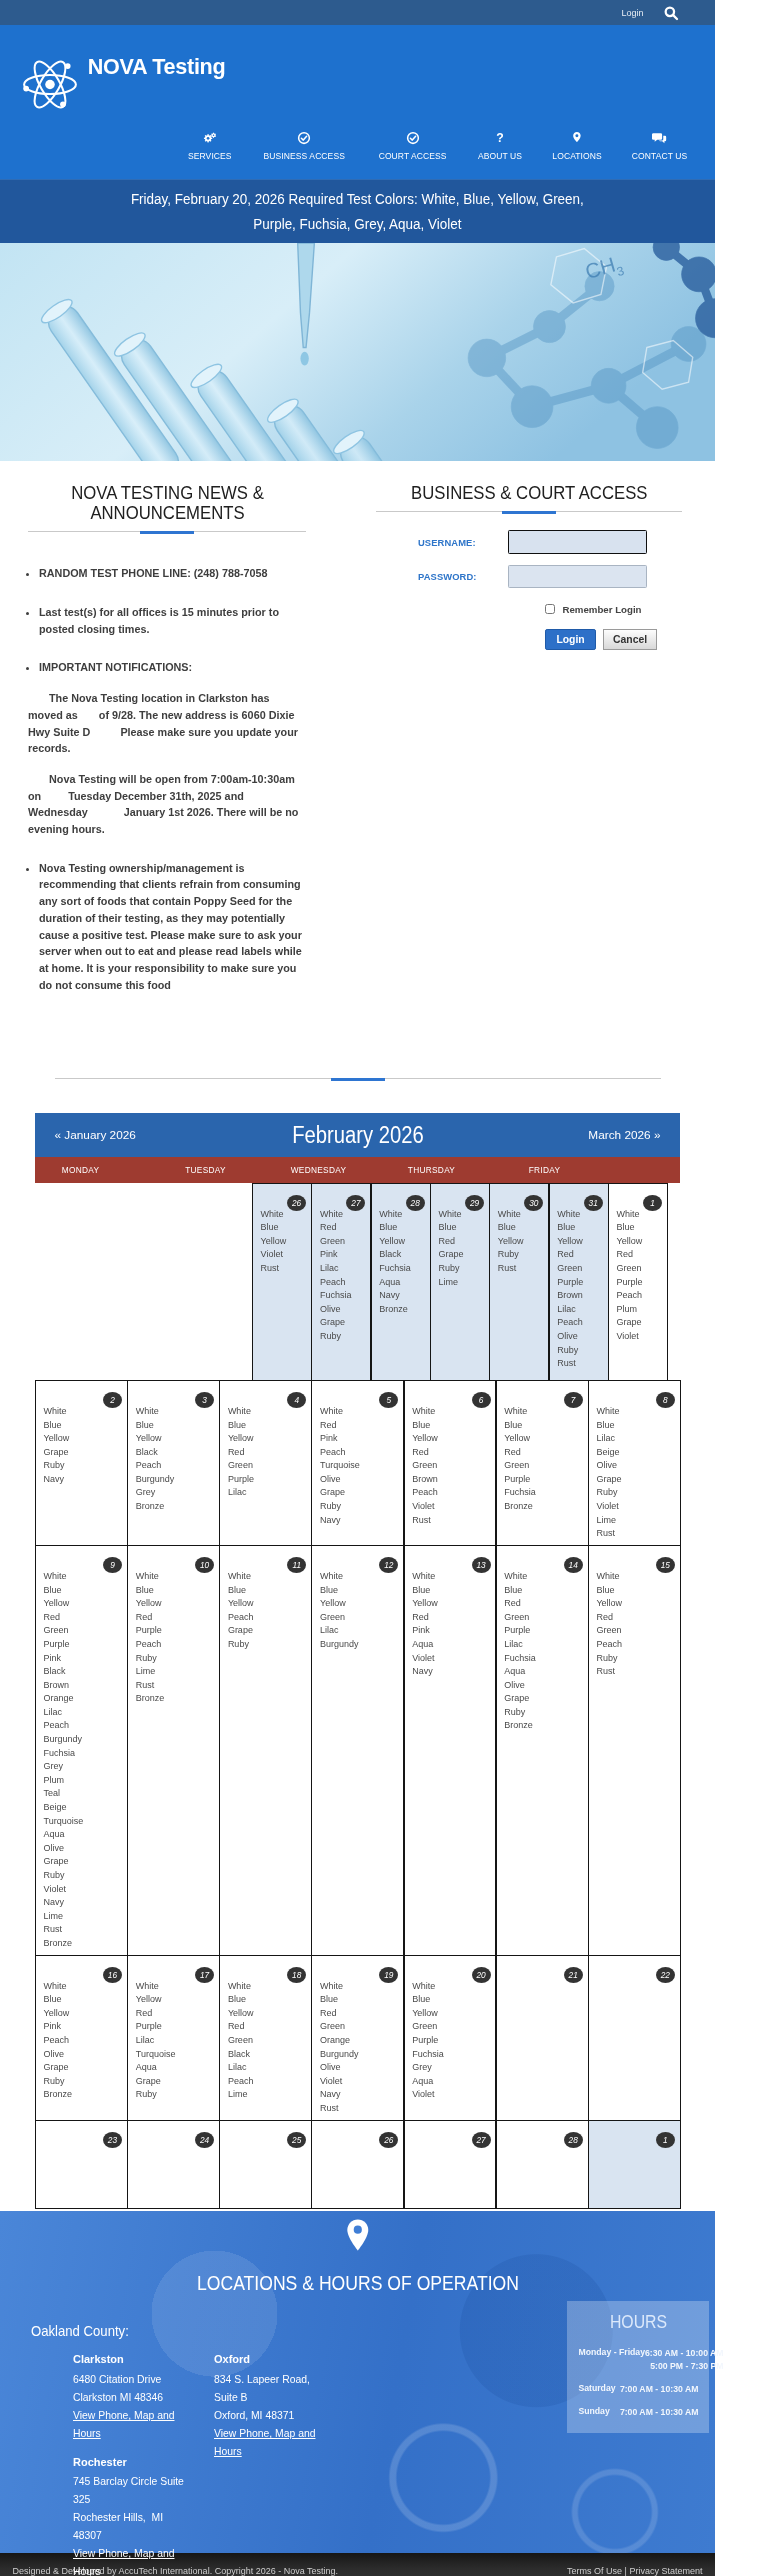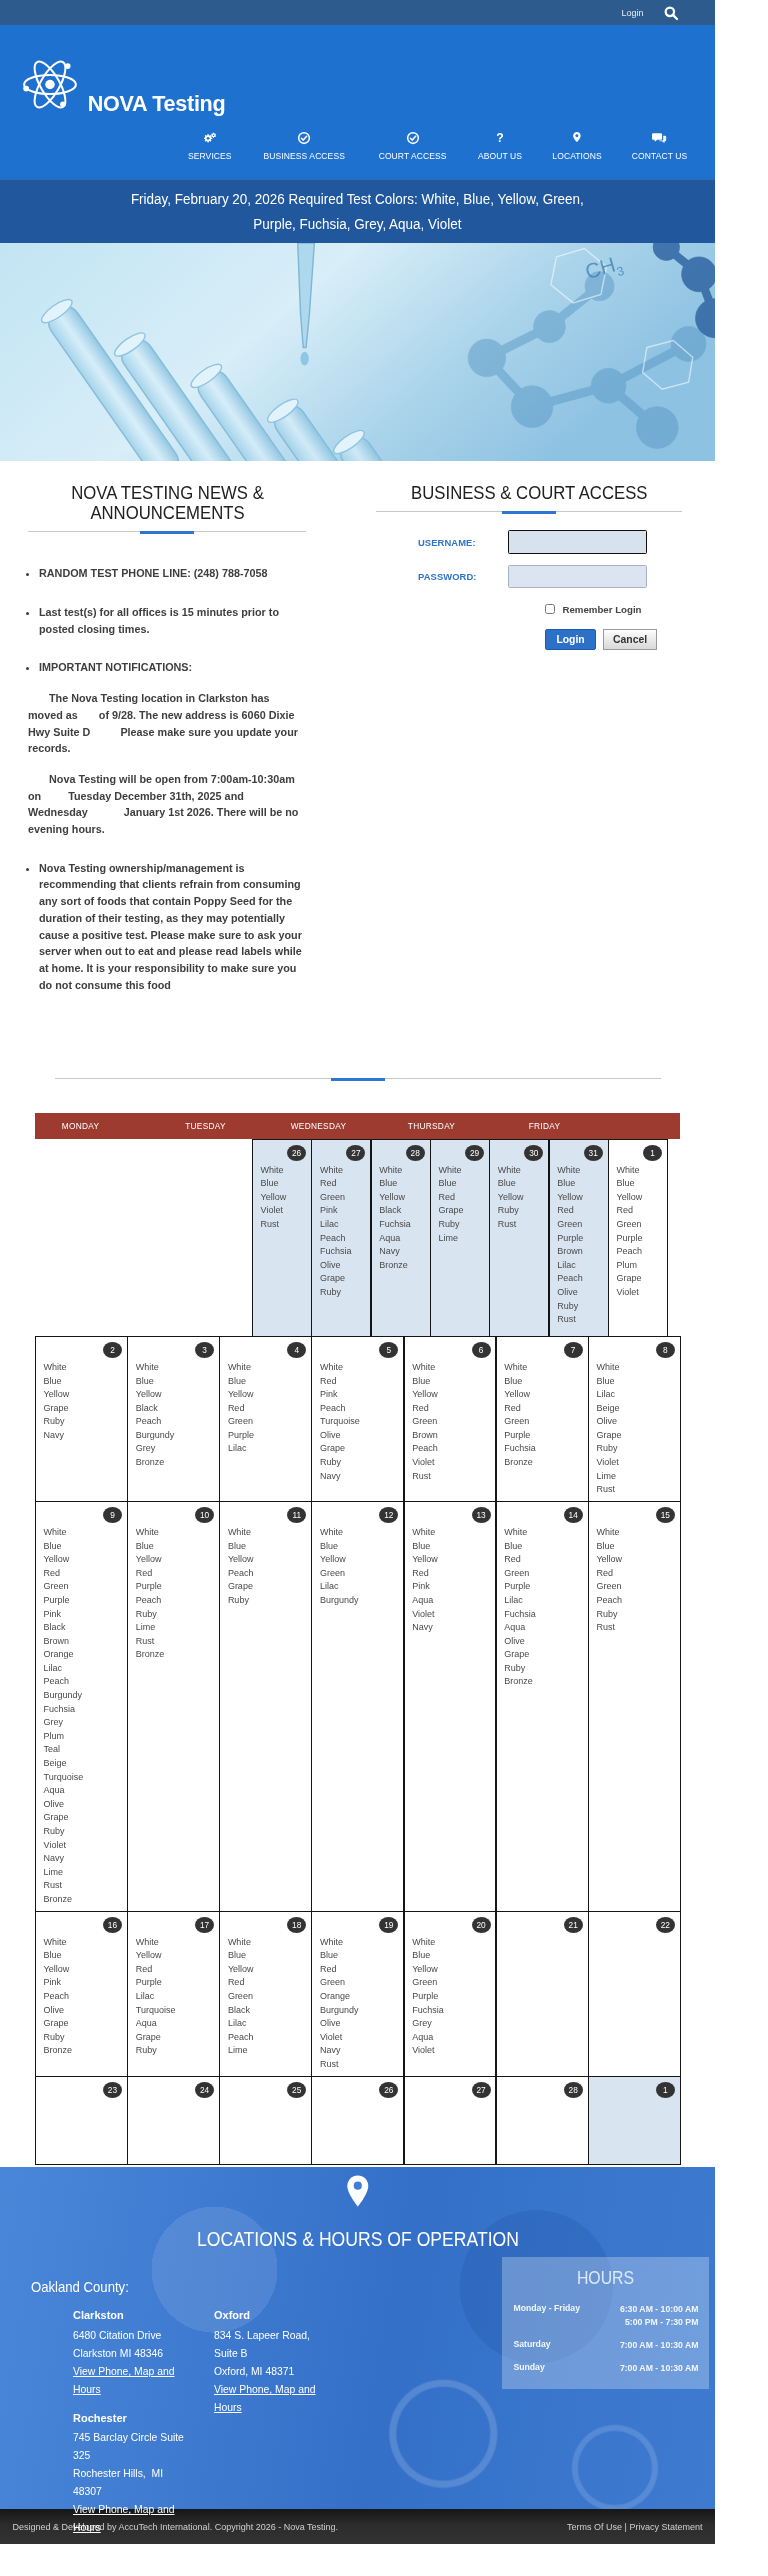--- a/index.html
+++ b/index.html
@@ -8,21 +8,21 @@
   .condensed{display:inline-block;transform:scaleX(0.88);transform-origin:50% 50%;}
   .condensed-left{display:inline-block;transform:scaleX(0.9);transform-origin:0 50%;}
 
   
   .topbar{height:25px;background:#2d5b8e;display:flex;align-items:center;justify-content:flex-end;padding-right:36px;box-sizing:border-box;gap:19.5px;}
   .topbar .login-link{color:#e8eef5;font-size:9px;cursor:pointer;}
   .topbar .search-btn{display:flex;align-items:center;cursor:pointer;}
 
   
   .header{height:154px;background:#1e71ce;position:relative;}
-  .brand{position:absolute;left:19.5px;top:29px;display:flex;align-items:flex-end;gap:8.3px;}
+  .brand{position:absolute;left:19.5px;top:29px;display:flex;align-items:flex-start;gap:8.3px;}
   .brand-text{color:#fff;font-size:21.6px;font-weight:bold;letter-spacing:-0.3px;}
   .nav{position:absolute;right:23.6px;bottom:18px;display:flex;gap:23.6px;}
   .nav-item{display:flex;flex-direction:column;align-items:center;gap:4.9px;cursor:pointer;}
   .nav-icon{height:15.3px;display:flex;align-items:flex-end;}
   .nav-label{color:#fff;font-size:9.7px;letter-spacing:0.1px;white-space:nowrap;}
 
   
   .banner{height:64px;background:#21579c;color:#fff;text-align:center;display:flex;flex-direction:column;justify-content:center;gap:2.8px;border-top:1.4px solid #2f6cb5;box-sizing:border-box;}
   .banner div{font-size:15.3px;line-height:22px;}
 
@@ -61,21 +61,21 @@
   .cal-nav-link{color:#fff;font-size:11.8px;cursor:pointer;white-space:nowrap;z-index:2;}
   .cal-month-title{position:absolute;left:50%;top:50%;transform:translate(-50%,-50%);color:#fff;font-size:23px;white-space:nowrap;}
   .cal-weekdays{height:26px;background:#9e3b30;position:relative;}
   .cal-weekday{position:absolute;top:7.6px;width:83px;text-align:center;color:#fff;font-size:8.3px;letter-spacing:0.3px;}
   .cal-row{display:flex;margin-top:-0.7px;}
   .cal-row:first-of-type{margin-top:0;}
   .cal-cell{flex:1 1 0;border:0.7px solid #151515;margin-right:-0.7px;background:#fff;position:relative;box-sizing:border-box;}
   .cal-cell.other{background:#d9e4f1;}
   .cal-row-first .cal-spacer{width:217px;flex:none;}
   .cal-row-first .cal-cell{flex:0 0 60px;}
-  .day-num{position:absolute;top:5px;right:4.9px;min-width:19px;height:16px;border-radius:50%;background:#333;color:#fff;font-size:8.3px;display:flex;align-items:center;justify-content:center;box-sizing:border-box;padding:0 2.8px;}
+  .day-num{position:absolute;top:11px;right:4.9px;min-width:19px;height:16px;border-radius:50%;background:#333;color:#fff;font-size:8.3px;display:flex;align-items:center;justify-content:center;box-sizing:border-box;padding:0 2.8px;font-style:italic;}
   .color-list{list-style:none;margin:0;padding:23.6px 2.8px 4.2px 7.6px;}
   .color-list li{font-size:9px;color:#4a4a4a;line-height:13.6px;}
 
   
   .locations{height:342px;margin-top:2.1px;position:relative;color:#fff;box-sizing:border-box;padding-top:8.3px;
     background:
       radial-gradient(circle at 62% 78%, rgba(255,255,255,0) 46px, rgba(255,255,255,0.16) 48px 53px, rgba(255,255,255,0) 55px),
       radial-gradient(circle at 86% 88%, rgba(255,255,255,0) 36px, rgba(255,255,255,0.14) 38px 42px, rgba(255,255,255,0) 44px),
       radial-gradient(circle at 30% 30%, rgba(255,255,255,0.10) 0 63px, rgba(255,255,255,0) 63px),
       radial-gradient(circle at 75% 35%, rgba(20,70,150,0.18) 0 76px, rgba(20,70,150,0) 77px),
@@ -83,21 +83,21 @@
   .loc-pin{text-align:center;}
   .loc-title{text-align:center;margin-top:18px;}
   .loc-title span{font-size:20px;font-weight:400;color:#fff;}
   .loc-county{margin:28px 0 0 31px;font-size:14.6px;text-decoration:underline;}
   .loc-cols{display:flex;gap:21px;margin:14px 0 0 73px;}
   .loc-col{width:120px;}
   .loc-card{margin-bottom:12.5px;}
   .loc-name{font-weight:bold;font-size:11px;margin-bottom:5.6px;}
   .loc-line{font-size:10.4px;line-height:18px;}
   .loc-link{color:#fff;font-size:10.4px;line-height:18px;text-decoration:underline;cursor:pointer;display:inline-block;}
-  .hours-panel{position:absolute;top:90px;right:5.6px;width:207px;background:rgba(255,255,255,0.27);padding:11px 11px 14px;box-sizing:border-box;}
+  .hours-panel{position:absolute;top:90px;right:5.6px;width:142px;background:rgba(255,255,255,0.27);padding:11px 11px 14px;box-sizing:border-box;}
   .hours-title{text-align:center;font-size:18px;color:#dce9fb;font-weight:400;margin-bottom:14px;}
   .hours-row{display:flex;margin-top:9.7px;font-size:8.7px;font-weight:bold;color:#f2f7fd;}
   .hours-label{white-space:nowrap;}
   .hours-times{margin-left:auto;text-align:right;line-height:13.2px;white-space:nowrap;}
 
   
   .footer{height:35px;background:linear-gradient(180deg,#161616 0%,#2c2c2c 45%,#333 100%);display:flex;align-items:center;justify-content:space-between;padding:0 12.5px;box-sizing:border-box;}
   .footer,.footer a{color:#cfcfcf;font-size:9px;text-decoration:none;}
   .footer a{cursor:pointer;}
 </style>
@@ -321,20 +321,25 @@
         </div>
       </div>
     </div>
   </div>
 
   <div class="cal-heading-block">
     <div class="fancy-hr"></div>
   </div>
 
   <div class="cal">
+    <div class="cal-header">
+      <span class="cal-nav-link"><span>«</span> <span>January 2026</span></span>
+      <span class="cal-month-title"><span class="condensed">February 2026</span></span>
+      <span class="cal-nav-link"><span>March 2026</span> <span>»</span></span>
+    </div>
     <div class="cal-weekdays">
         <span class="cal-weekday" style="left: 4px;">MONDAY</span>
         <span class="cal-weekday" style="left: 129px;">TUESDAY</span>
         <span class="cal-weekday" style="left: 242px;">WEDNESDAY</span>
         <span class="cal-weekday" style="left: 355px;">THURSDAY</span>
         <span class="cal-weekday" style="left: 468px;">FRIDAY</span>
       </div>
     <div class="cal-body">
         <div class="cal-row cal-row-first" style="min-height: 198px;">
           <div class="cal-spacer"></div>

